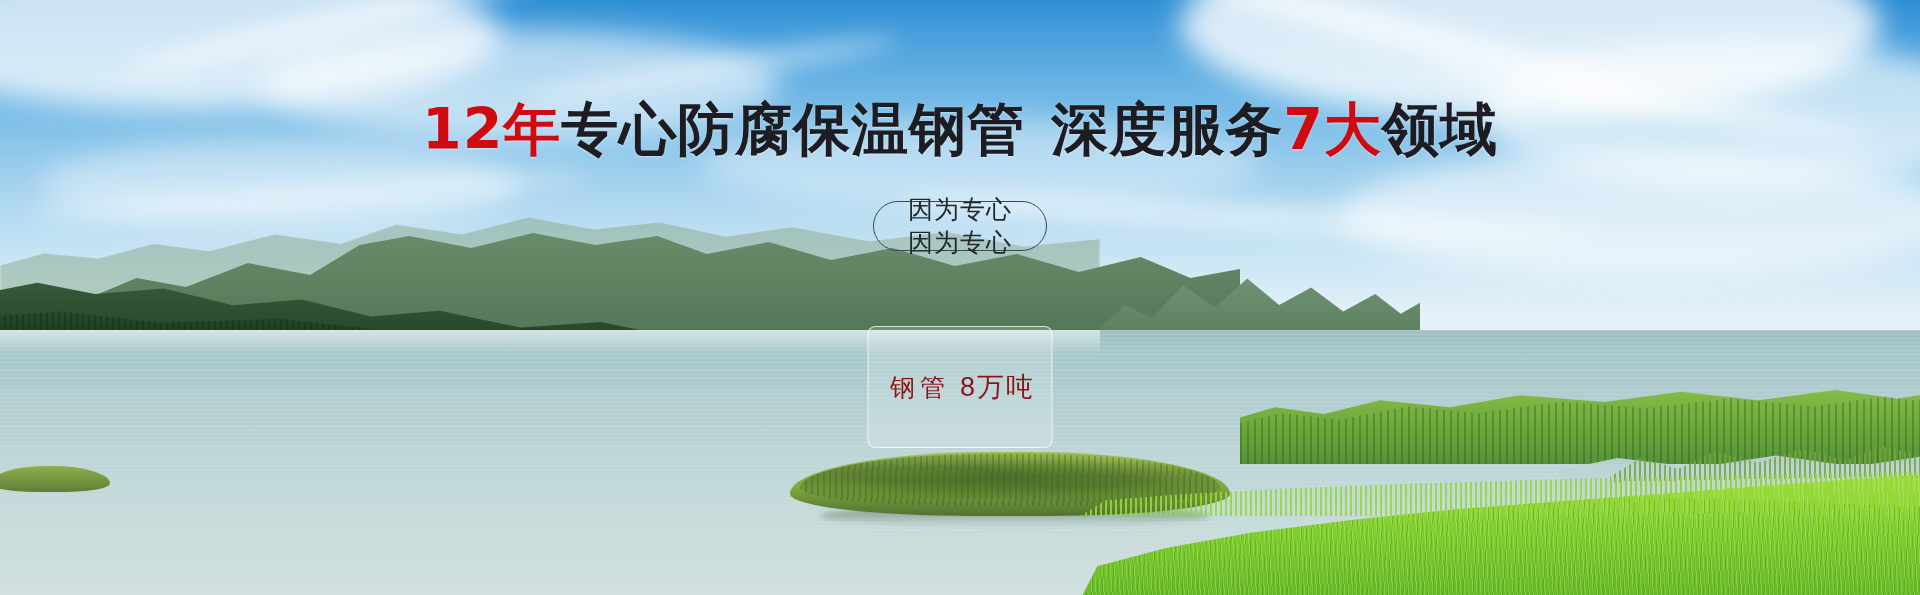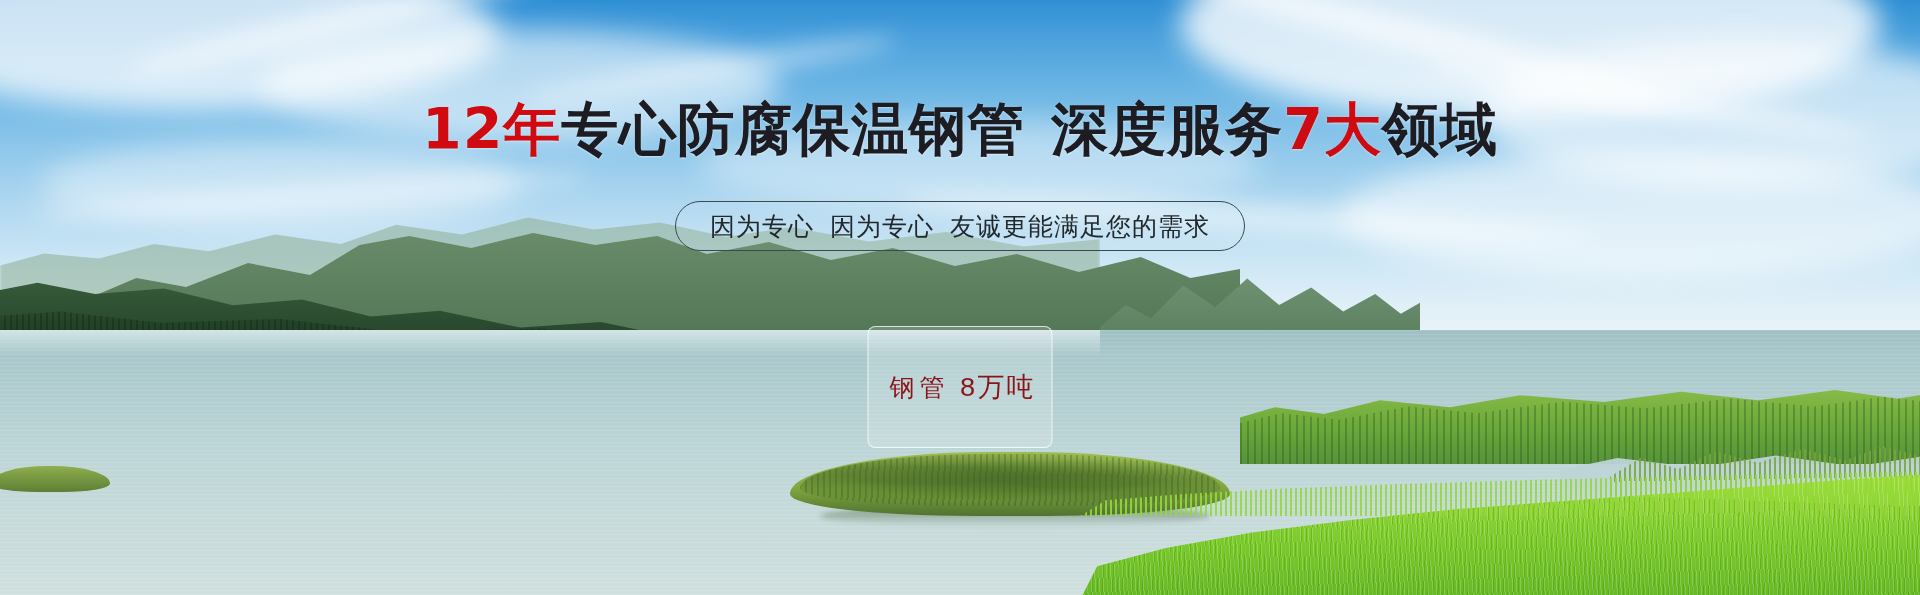--- a/index.html
+++ b/index.html
@@ -202,20 +202,21 @@
     padding:0 34px;
     display:flex; align-items:center; justify-content:center;
     border:1.5px solid #3b4a4e;
     border-radius:26px;
     font-size:25px;
     letter-spacing:1px;
     color:#23282c;
     white-space:nowrap;
     background:rgba(255,255,255,.05);
     font-family:"DejaVu Sans","Liberation Sans",sans-serif;
+    flex-direction:column;
   }
   .subpill .sp-gap{ display:inline-block; width:16px; }
 
   .stats{
     position:absolute; left:50%; top:326px;
     transform:translateX(-50%);
     display:flex;
     gap:22px;
   }
   .stat-card{
@@ -231,21 +232,21 @@
     font-size:25px;
     letter-spacing:5px;
     text-indent:5px;
     color:#8a1418;
     font-family:"DejaVu Sans","Liberation Sans",sans-serif;
   }
   .stat-value{
     font-size:27px;
     letter-spacing:2px;
     color:#8a1418;
-    font-family:Liberation Mono, monospace;
+    font-family:Liberation Sans, sans-serif;
     display:flex; align-items:flex-start;
   }
   .stat-value sup{ font-size:16px; line-height:1; position:relative; top:2px; }
 </style>
 </head>
 <body>
 
 <div class="banner">
 
   <div class="sky"></div>
@@ -293,21 +294,20 @@
 
     <div class="headline">
       <span class="hl-red">12年</span><span>专心防腐保温钢管</span><span class="hl-gap"></span><span>深度服务</span><span class="hl-red">7大</span><span>领域</span>
     </div>
 
     <div class="subpill">
       <span>因为专心</span>
         <span class="sp-gap"></span>
         <span>因为专心</span>
         <span class="sp-gap"></span>
-        <span>友诚更能满足您的需求</span>
     </div>
 
     <div class="stats">
 
       <div class="stat-card">
         <div class="stat-title">钢管</div>
         <div class="stat-value">
           <span>8万吨</span>
         </div>
       </div>

